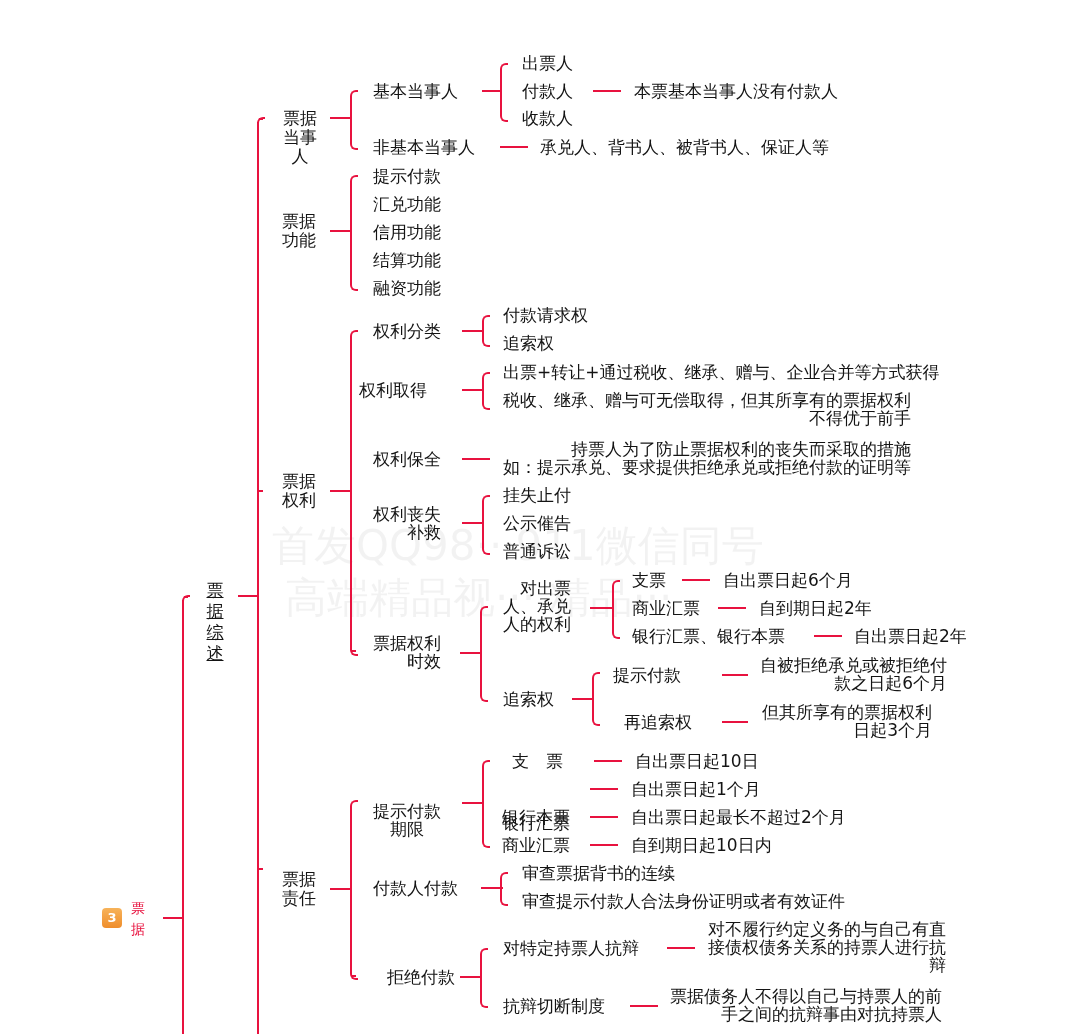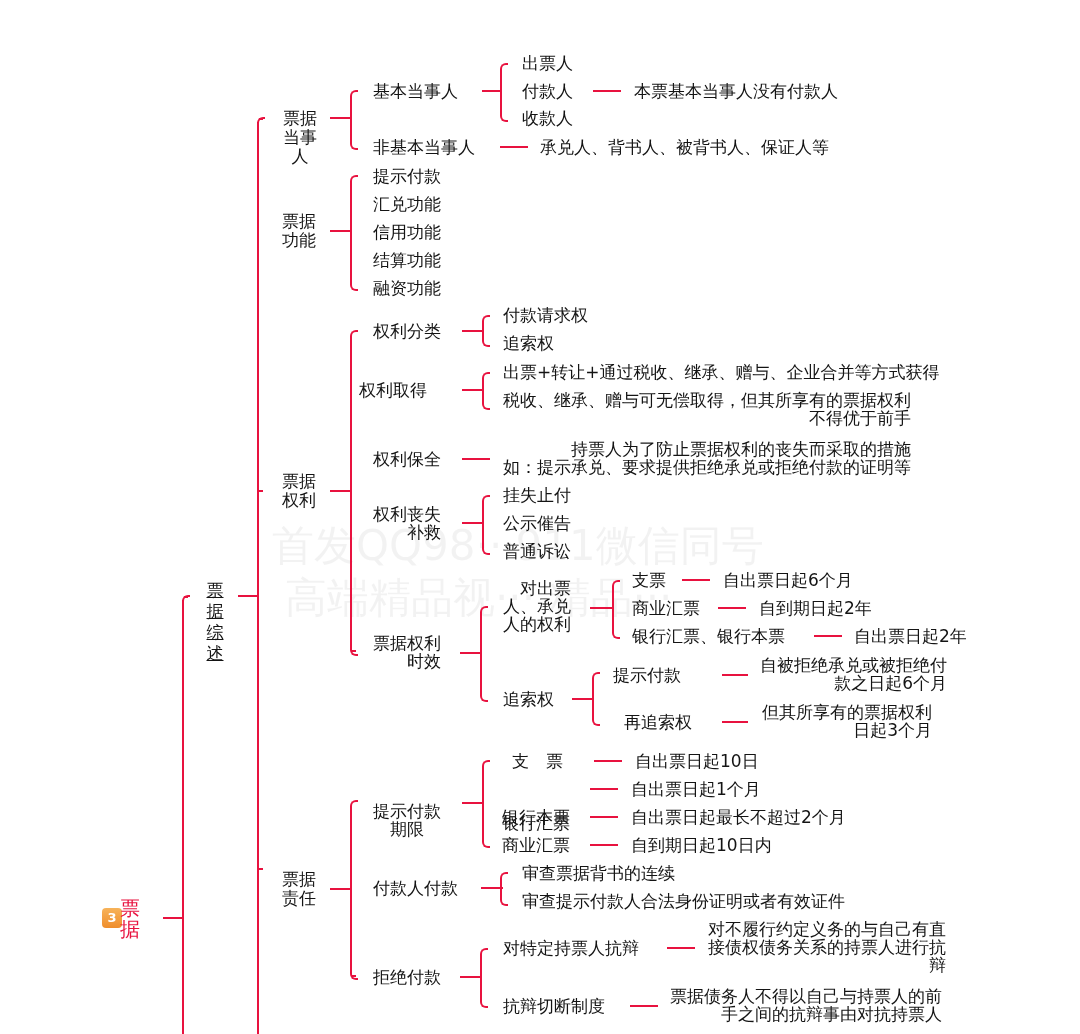--- a/index.html
+++ b/index.html
@@ -17,21 +17,21 @@
       text-align: center; line-height: 20px; }
     .wm { position: absolute; color: rgba(0,0,0,0.05); font-size: 42px; white-space: nowrap; pointer-events: none; }
   </style>
 </head>
 <body>
 
 <div class="wm" style="left:272px; top:518px;">首发QQ98···911微信同号</div>
 <div class="wm" style="left:285px; top:570px;">高端精品视··· 精品···</div>
 
 <div class="badge">3</div>
-<div class="t v red" style="left:120px; top:898px; font-size:20px;">票据</div>
+<div class="t v red" style="left:128px; top:898px; font-size:14px;">票据</div>
 <div class="h" style="left:163px; top:917px; width:20px;"></div>
 <div class="vl" style="left:182px; top:600px; height:434px;"></div>
 <div class="brk" style="left:182px; top:595px; height:20px; border-bottom:none; border-radius:6px 0 0 0;"></div>
 
 <div class="h" style="left:184px; top:596px; width:4px;"></div>
 <div class="t v" style="left:205px; top:580px;text-decoration:underline;">票据综述</div>
 <div class="h" style="left:238px; top:595px; width:20px;"></div>
 <div class="vl" style="left:257px; top:122px; height:912px;"></div>
 <div class="brk" style="left:257px; top:117px; height:14px; border-bottom:none; border-radius:6px 0 0 0;"></div>
 
@@ -157,21 +157,21 @@
 <div class="t" style="left:502px; top:835px;">商业汇票</div>
 <div class="h" style="left:590px; top:844px; width:28px;"></div>
 <div class="t" style="left:631px; top:835px;">自到期日起10日内</div>
 
 <div class="t" style="left:373px; top:878px;">付款人付款</div>
 <div class="h" style="left:481px; top:887px; width:22px;"></div>
 <div class="brk" style="left:500px; top:872px; height:30px;"></div>
 <div class="t" style="left:522px; top:863px;">审查票据背书的连续</div>
 <div class="t" style="left:522px; top:891px;">审查提示付款人合法身份证明或者有效证件</div>
 
-<div class="t" style="left:373px; top:967px;">拒绝付款</div>
+<div class="t" style="left:387px; top:967px;">拒绝付款</div>
 <div class="h" style="left:352px; top:975px; width:4px;"></div>
 <div class="h" style="left:460px; top:976px; width:22px;"></div>
 <div class="brk" style="left:480px; top:948px; height:56px;"></div>
 <div class="t" style="left:503px; top:938px;">对特定持票人抗辩</div>
 <div class="h" style="left:667px; top:947px; width:28px;"></div>
 <div class="t ml" style="left:708px; top:920px;">对不履行约定义务的与自己有直
 接债权债务关系的持票人进行抗
 辩</div>
 <div class="t" style="left:503px; top:996px;">抗辩切断制度</div>
 <div class="h" style="left:630px; top:1005px; width:28px;"></div>

